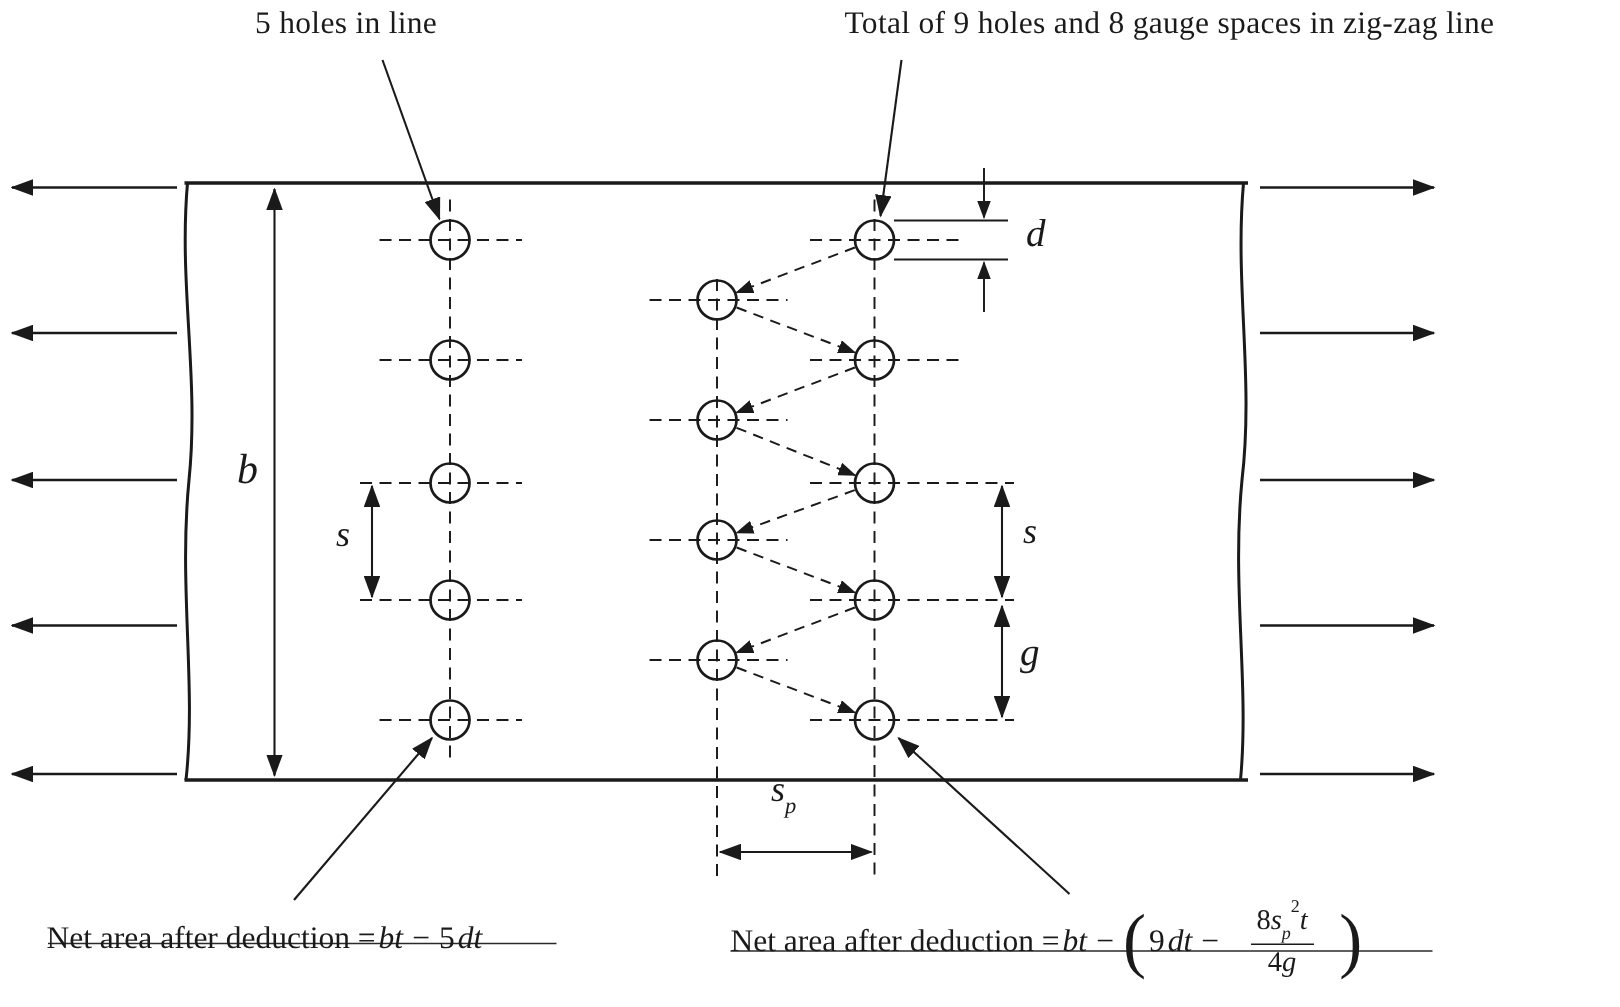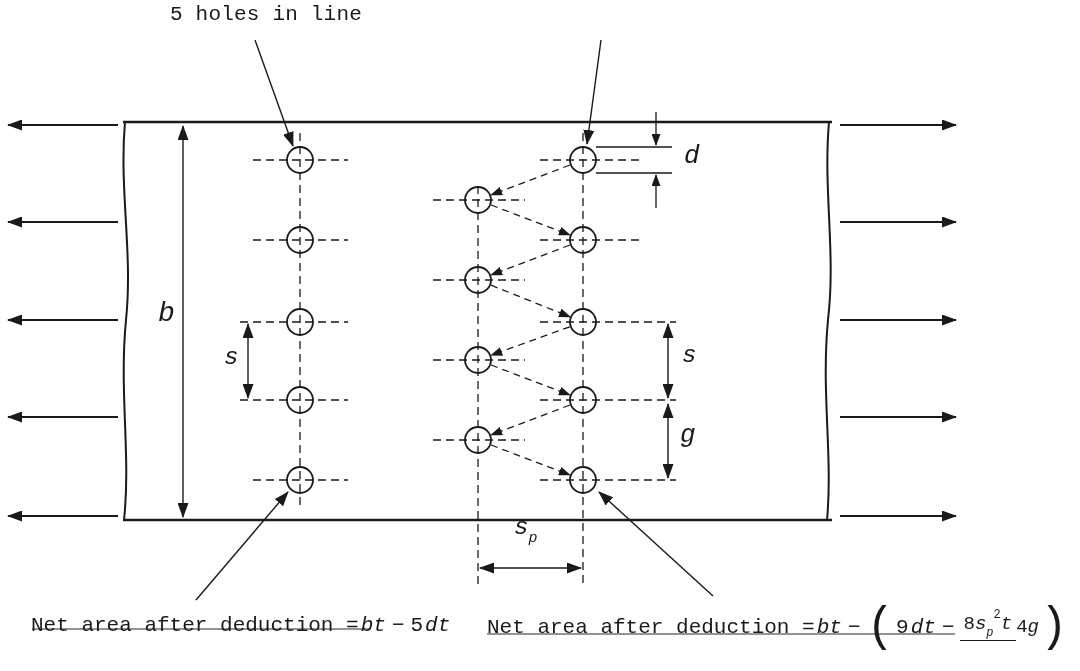--- a/index.html
+++ b/index.html
@@ -1,20 +1,20 @@
 <!DOCTYPE html>
 <html><head>
 <meta charset="utf-8">
 <style>
   html,body{margin:0;padding:0;background:#ffffff;}
   .stage{
     position:relative;
     width:1080px;height:671px;
     background:#ffffff;
-    font-family:Liberation Mono, monospace;
+    font-family:Liberation Serif, serif;
     color:#1a1a1a;
     overflow:hidden;
   }
   .stage svg{position:absolute;left:0;top:0;}
   .lbl{position:absolute;white-space:nowrap;color:#1a1a1a;}
   .ann{font-size:21px;letter-spacing:.2px;}
   .mi{font-style:italic;}
   .rm{font-style:normal;}
   .dim-b{left:158px;top:298px;font-size:28px;font-style:italic;}
   .dim-s-left{left:224px;top:344px;font-size:24px;font-style:italic;}
@@ -24,21 +24,21 @@
   .dim-sp{left:514px;top:514px;font-size:24px;font-style:italic;}
   .dim-sp sub{font-size:15px;font-style:italic;position:relative;top:2px;}
   .formula{
     position:absolute;display:flex;align-items:center;
     font-size:21px;white-space:nowrap;
   }
   .formula .seg{margin:0 1px;}
   .f-left{left:30px;top:610px;height:30px;}
   .f-right{left:486px;top:596px;height:62px;}
   .paren{font-size:46px;font-weight:400;line-height:1;transform:scaleY(1.05);margin:0 1px;}
-  .frac{display:inline-flex;flex-direction:row;align-items:center;font-size:19px;margin:0 0;line-height:1.15;text-align:right;}
+  .frac{display:inline-flex;flex-direction:column;align-items:center;font-size:19px;margin:0 16px;line-height:1.15;text-align:right;}
   .frac .num{border-bottom:1.6px solid #1a1a1a;padding:0 4px 1px 4px;}
   .frac .den{padding-top:1px;}
   .frac sub{font-size:12px;position:relative;top:2px;font-style:italic;}
   .frac sup{font-size:12px;position:relative;top:-4px;font-style:normal;}
 </style>
 </head>
 <body>
 
 <div class="stage">
 
@@ -161,20 +161,21 @@
       <line x1="713" y1="596" x2="599" y2="492" marker-end="url(#arw)"></line>
     </g>
 
     <g stroke="#2a2a2a" stroke-width="1.1">
       <line x1="32" y1="629" x2="371" y2="629"></line>
       <line x1="487" y1="634" x2="955" y2="634"></line>
     </g>
   </svg>
 
   <div class="lbl ann" style="left:170px;top:3px;">5 holes in line</div>
+  <div class="lbl ann" style="left:563px;top:3px;">Total of 9 holes and 8 gauge spaces in zig-zag line</div>
 
   <div class="lbl dim-b">b</div>
   <div class="lbl dim-s-left">s</div>
   <div class="lbl dim-d">d</div>
   <div class="lbl dim-s-right">s</div>
   <div class="lbl dim-g">g</div>
   <div class="lbl dim-sp"><span>s</span><sub>p</sub></div>
 
   <div class="formula f-left">
     <span class="seg rm">Net area after deduction = </span>

